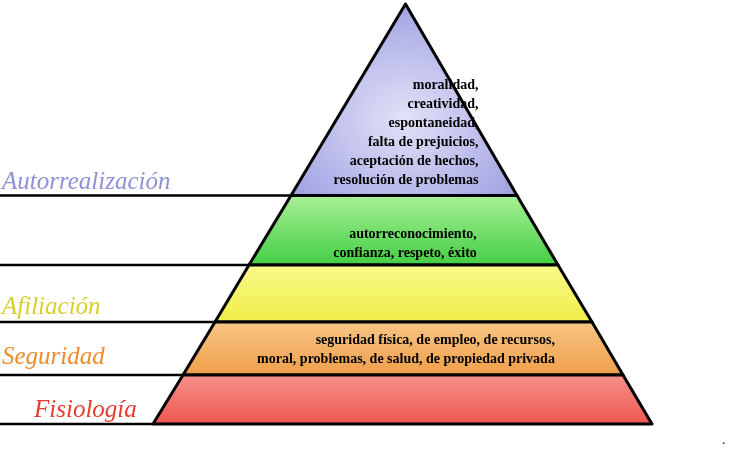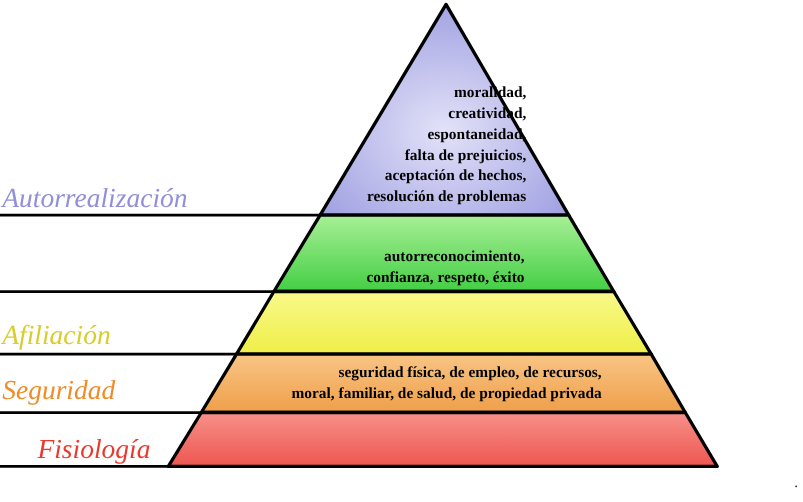--- a/index.html
+++ b/index.html
@@ -93,16 +93,16 @@
 
   <div class="band-text" style="left:406px; top:75px;">moralidad,
 creatividad,
 espontaneidad,
 falta de prejuicios,
 aceptación de hechos,
 resolución de problemas</div>
   <div class="band-text" style="left:405px; top:212px;margin-top:12px;">autorreconocimiento,
 confianza, respeto, éxito</div>
   <div class="band-text" style="left:406px; top:330px;">seguridad física, de empleo, de recursos,
-moral, familiar, de salud, de propiedad privada</div>
+moral, problemas, de salud, de propiedad privada</div>
 
   <span class="corner-dot">.</span>
 </div>
 
 </body></html>

